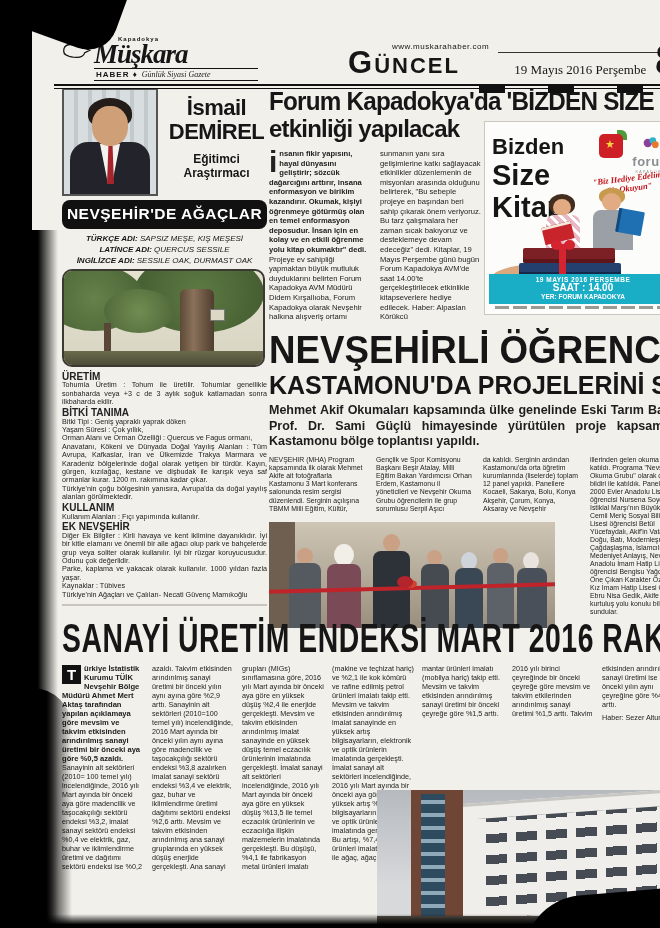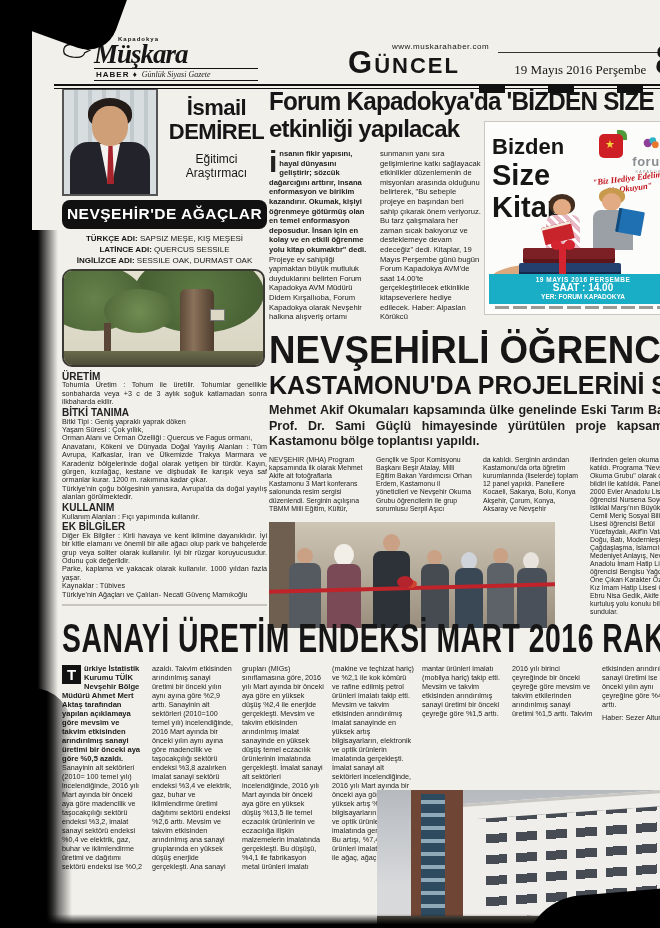--- a/index.html
+++ b/index.html
@@ -40,24 +40,24 @@
   .author{display:flex;gap:8px;height:106px;}
   .portrait{width:92px;height:104px;border:2px solid #555;background:#cdd3d6;position:relative;overflow:hidden;flex:none;}
   .p-blind{position:absolute;inset:0;background:repeating-linear-gradient(90deg,#d8dde0 0 10px,#c3cacd 10px 14px);}
   .p-hair{position:absolute;left:24px;top:8px;width:44px;height:30px;background:#241c18;border-radius:50% 50% 40% 40%;}
   .p-face{position:absolute;left:28px;top:16px;width:36px;height:40px;background:#cf9f78;border-radius:46%;}
   .p-suit{position:absolute;left:6px;top:52px;width:80px;height:54px;background:#23242b;border-radius:18px 18px 0 0;}
   .p-shirt{position:absolute;left:36px;top:54px;width:20px;height:40px;background:#f4f2ee;clip-path:polygon(0 0,100% 0,60% 100%,40% 100%);}
   .p-tie{position:absolute;left:43px;top:56px;width:7px;height:38px;background:#a8242c;clip-path:polygon(20% 0,80% 0,100% 100%,0 100%);}
   .author-names{flex:1;text-align:center;padding-top:8px;}
   .a-first,.a-last{font-weight:800;font-size:22px;line-height:24px;letter-spacing:-.5px;}
-  .a-role{font-weight:normal;font-size:12px;line-height:14px;margin-top:8px;}
+  .a-role{font-weight:bold;font-size:12px;line-height:14px;margin-top:8px;}
   .banner{margin-top:6px;background:#111;color:#fff;text-align:center;font-weight:800;font-size:15.5px;
           padding:5px 0 6px;border-radius:8px;letter-spacing:.5px;}
-  .names{margin-top:4px;text-align:center;font-size:8px;line-height:11px;}
+  .names{margin-top:4px;text-align:center;font-size:8px;line-height:11px;font-style:italic;}
   .tree-photo{margin-top:3px;width:199px;height:94px;border:2px solid #3a3a33;border-radius:10px;position:relative;overflow:hidden;background:linear-gradient(#e6e2d2,#d8d4c2);}
   .t-can{position:absolute;border-radius:50%;}
   .t-trunk{position:absolute;left:116px;top:18px;width:34px;height:76px;background:linear-gradient(90deg,#5d4a38,#8a715a 40%,#4f3d2e);border-radius:6px 6px 0 0;}
   .t-sign{position:absolute;left:146px;top:38px;width:13px;height:10px;background:#ddd7c6;border:1px solid #777;}
   .t-ground{position:absolute;left:0;bottom:0;width:100%;height:14px;background:linear-gradient(#6a6a4c,#4d4d38);}
   .t-trunk2{position:absolute;left:40px;top:52px;width:7px;height:34px;background:#5a4636;}
   .tree-text{margin-top:6px;width:205px;font-size:7.2px;line-height:8.4px;color:#222;}
   .tree-text p{margin:0;text-align:justify;}
   .sec-title{font-weight:800;font-size:10px;margin-top:2.5px;}
   .gray-rule{margin-top:5px;border-top:2px solid #c9c6bf;width:205px;}
@@ -214,21 +214,21 @@
       <div class="sec-title">ÜRETİM</div>
       <p>Tohumla Üretim : Tohum ile üretilir. Tohumlar genellikle sonbaharda veya +3 c de 3 aylık soğuk katlamadan sonra ilkbaharda ekilir.</p>
       <div class="sec-title">BİTKİ TANIMA</div>
       <p>Bitki Tipi : Geniş yapraklı yaprak döken</p>
       <p>Yaşam Süresi : Çok yıllık,</p>
       <p>Orman Alanı ve Orman Özelliği : Quercus ve Fagus ormanı,</p>
       <p>Anavatanı, Kökeni ve Dünyada Doğal Yayılış Alanları : Tüm Avrupa, Kafkaslar, İran ve Ülkemizde Trakya Marmara ve Karadeniz bölgelerinde doğal olarak yetişen bir türdür. Kayın, gürgen, kızılağaç, kestane ve dişbudak ile karışık veya saf ormanlar kurar. 1200 m. rakımına kadar çıkar.</p>
       <p>Türkiye'nin çoğu bölgesinin yanısıra, Avrupa'da da doğal yayılış alanları görülmektedir.</p>
       <div class="sec-title">KULLANIM</div>
       <p>Kullanım Alanları : Fıçı yapımında kullanılır.</p>
-      <div class="sec-title">EK BİLGİLER</div>
+      <div class="sec-title">EK NEVŞEHİR</div>
       <p>Diğer Ek Bilgiler : Kirli havaya ve kent iklimine dayanıklıdır. İyi bir kitle elamanı ve önemli bir aile ağacı olup park ve bahçelerde grup veya soliter olarak kullanılır. İyi bir rüzgar koruyucusudur. Odunu çok değerlidir.</p>
       <p>Parke, kaplama ve yakacak olarak kullanılır. 1000 yıldan fazla yaşar.</p>
       <p>Kaynaklar : Tübives</p>
       <p>Türkiye'nin Ağaçları ve Çalıları- Necati Güvenç Mamıkoğlu</p>
     </div>
     <div class="gray-rule"></div>
   </div>
 
   <div class="forum">
     <div class="f-h1">Forum Kapadokya'da 'BİZDEN SİZE KİTAP'</div>

